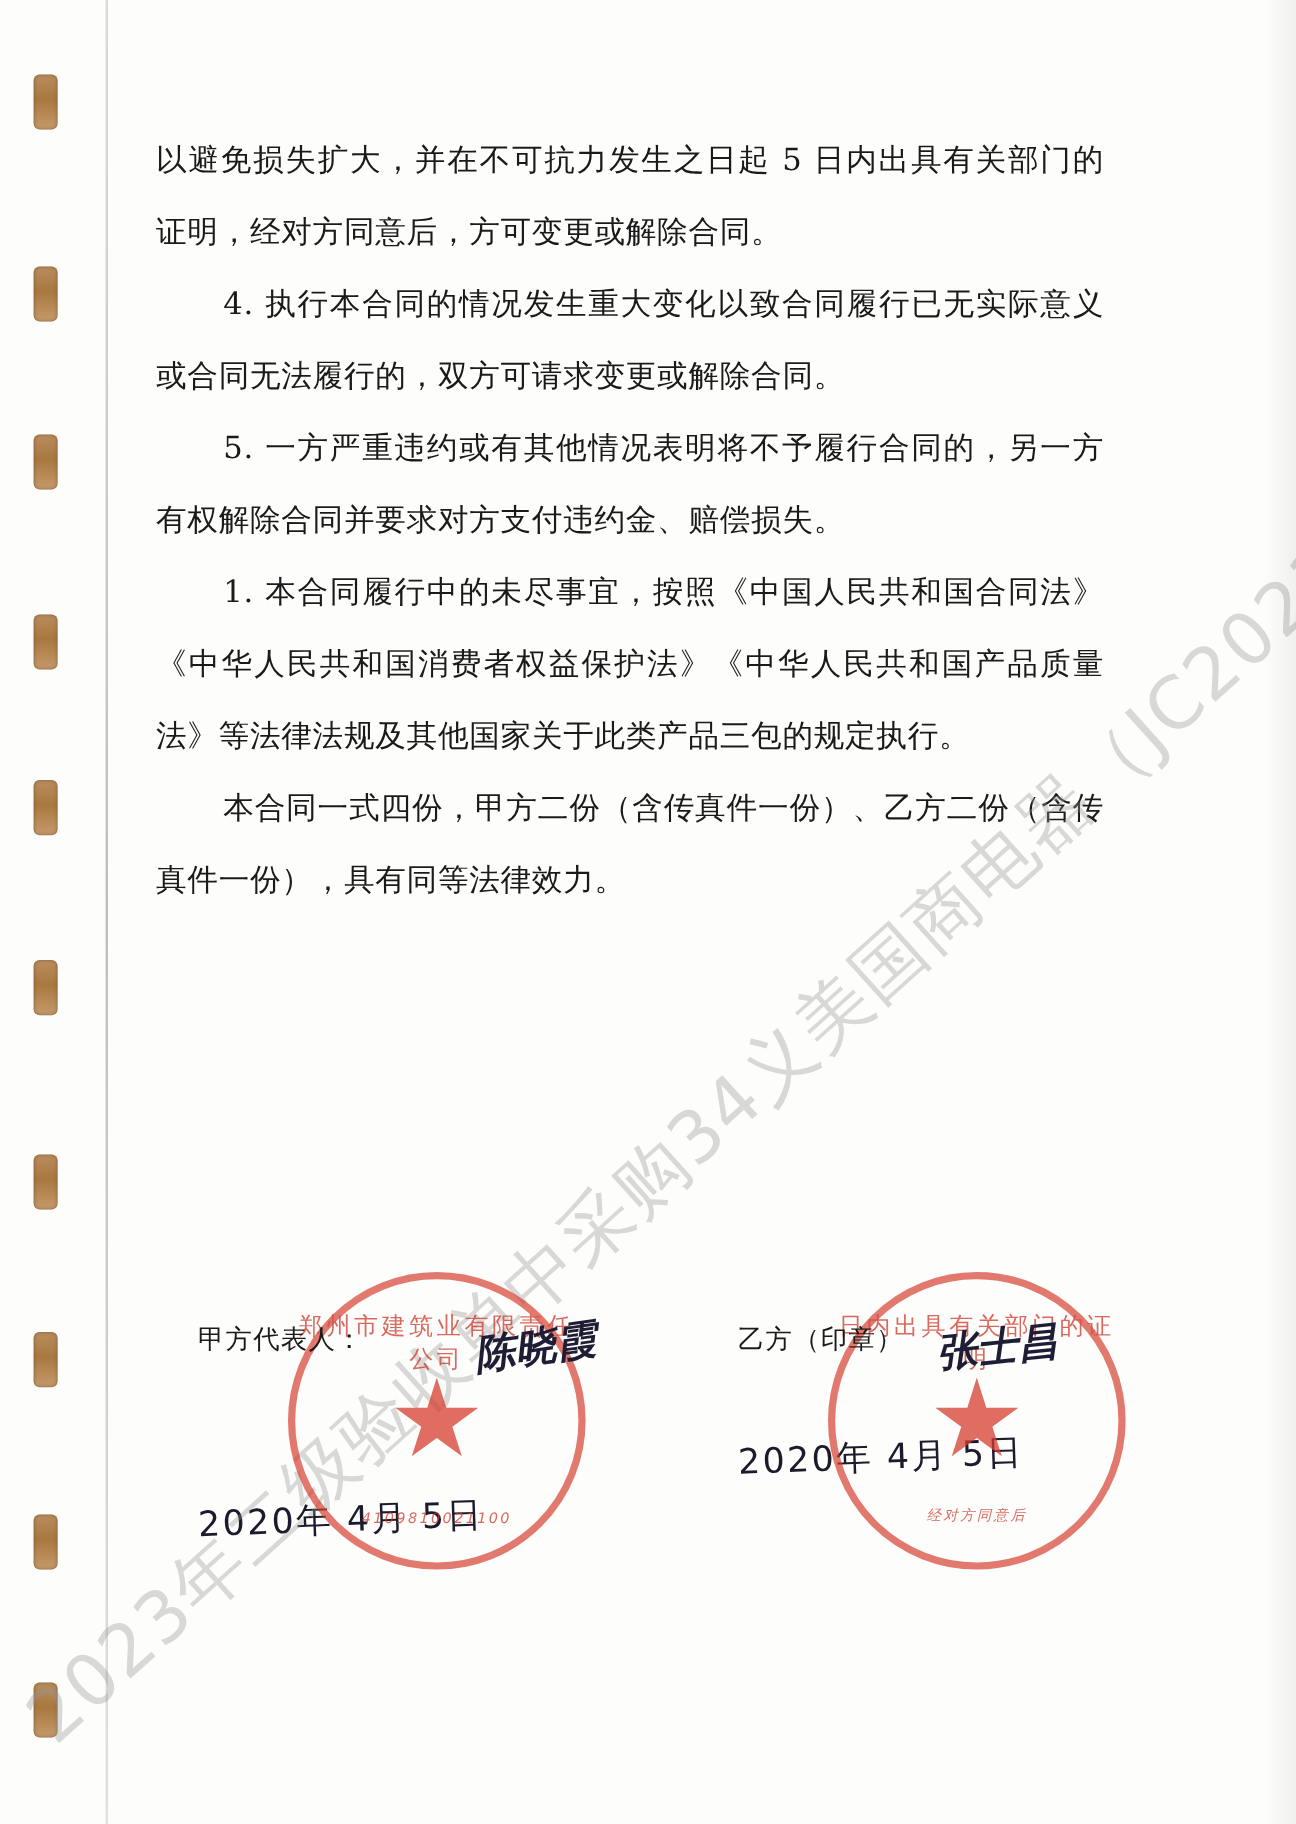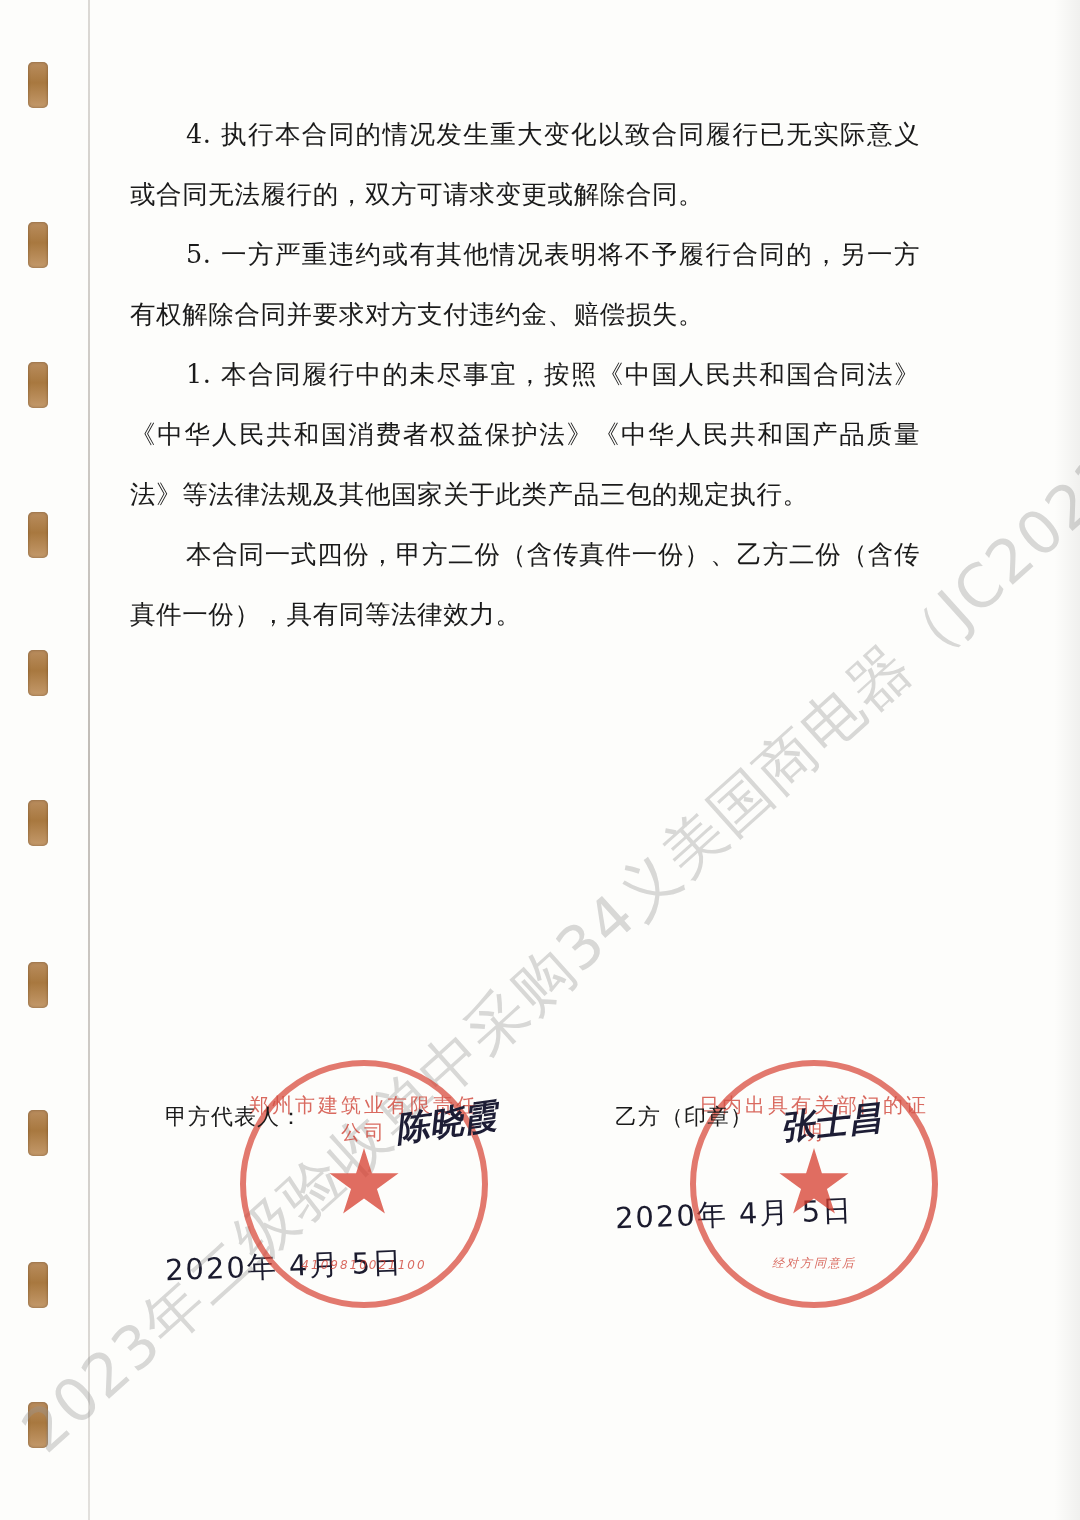--- a/index.html
+++ b/index.html
@@ -200,20 +200,21 @@
     <div class="binder-hole" style="top:800px"></div>
     <div class="binder-hole" style="top:962px"></div>
     <div class="binder-hole" style="top:1110px"></div>
     <div class="binder-hole" style="top:1262px"></div>
     <div class="binder-hole" style="top:1402px"></div>
   </div>
 
   <div id="edge-line"></div>
 
   <div id="content">
+    <p class="p">以避免损失扩大，并在不可抗力发生之日起 5 日内出具有关部门的证明，经对方同意后，方可变更或解除合同。</p>
     <p class="p indent">4. 执行本合同的情况发生重大变化以致合同履行已无实际意义或合同无法履行的，双方可请求变更或解除合同。</p>
     <p class="p indent">5. 一方严重违约或有其他情况表明将不予履行合同的，另一方有权解除合同并要求对方支付违约金、赔偿损失。</p>
     <p class="p indent">1. 本合同履行中的未尽事宜，按照《中国人民共和国合同法》《中华人民共和国消费者权益保护法》《中华人民共和国产品质量法》等法律法规及其他国家关于此类产品三包的规定执行。</p>
     <p class="p indent">本合同一式四份，甲方二份（含传真件一份）、乙方二份（含传真件一份），具有同等法律效力。</p>
   </div>
 
   <div class="seal" id="seal-left">
     <div class="seal-text-top">郑州市建筑业有限责任公司</div>
     <div class="star"></div>
     <div class="seal-text-bottom">4109810021100</div>

